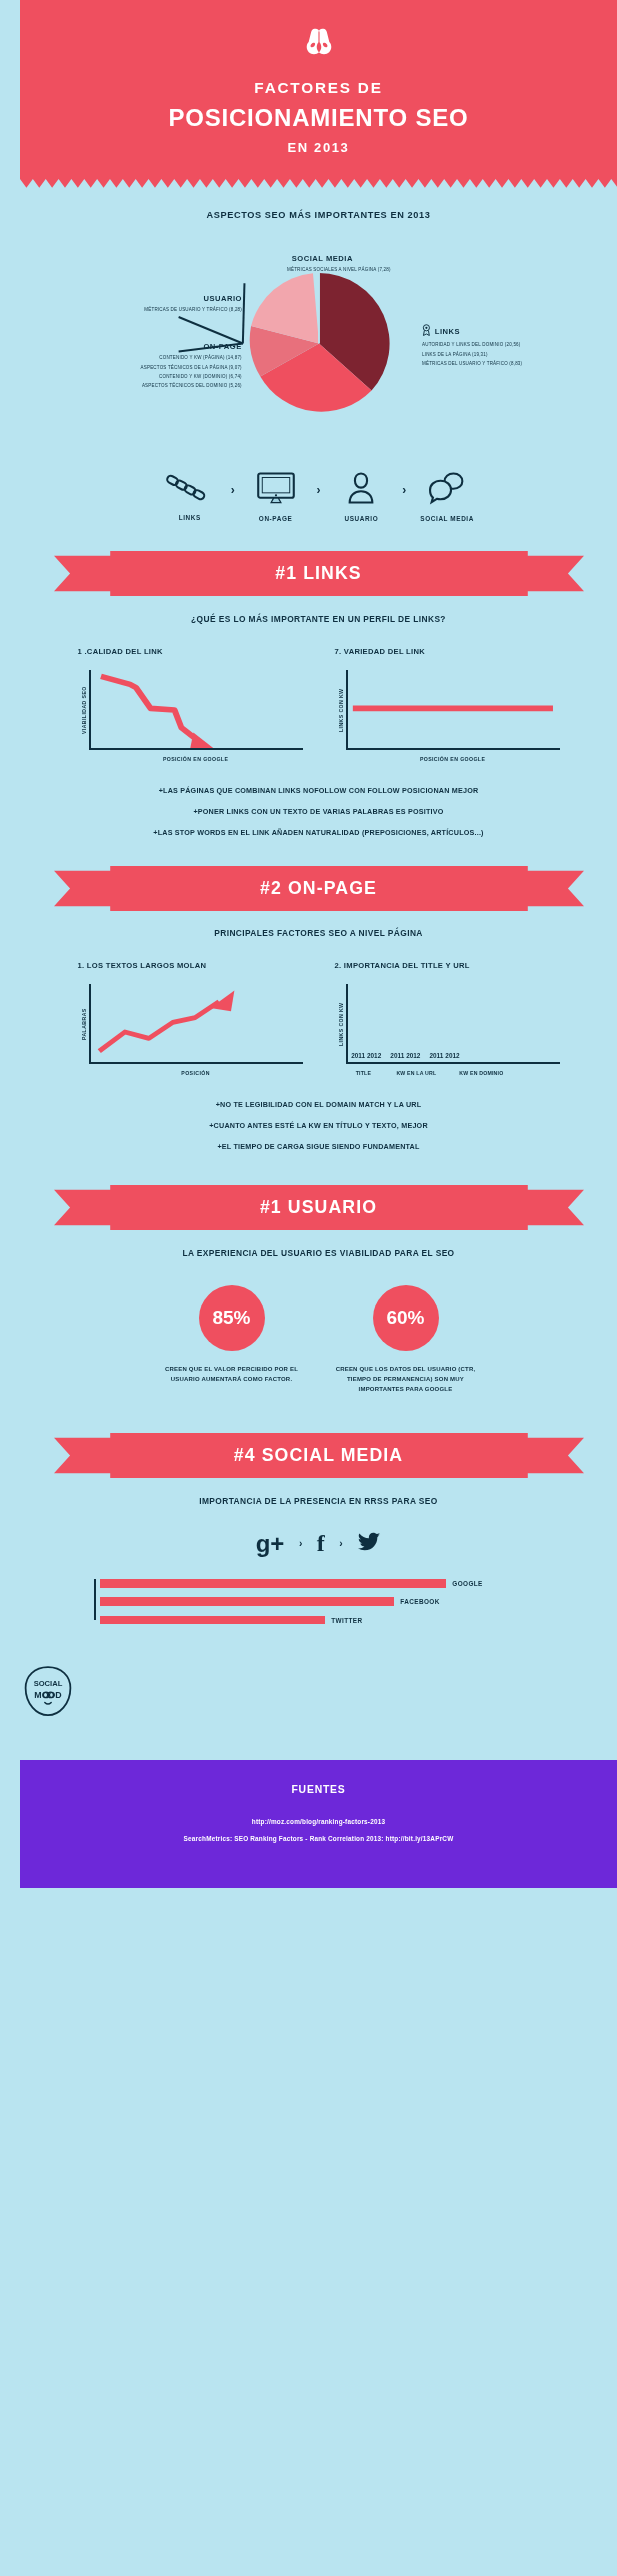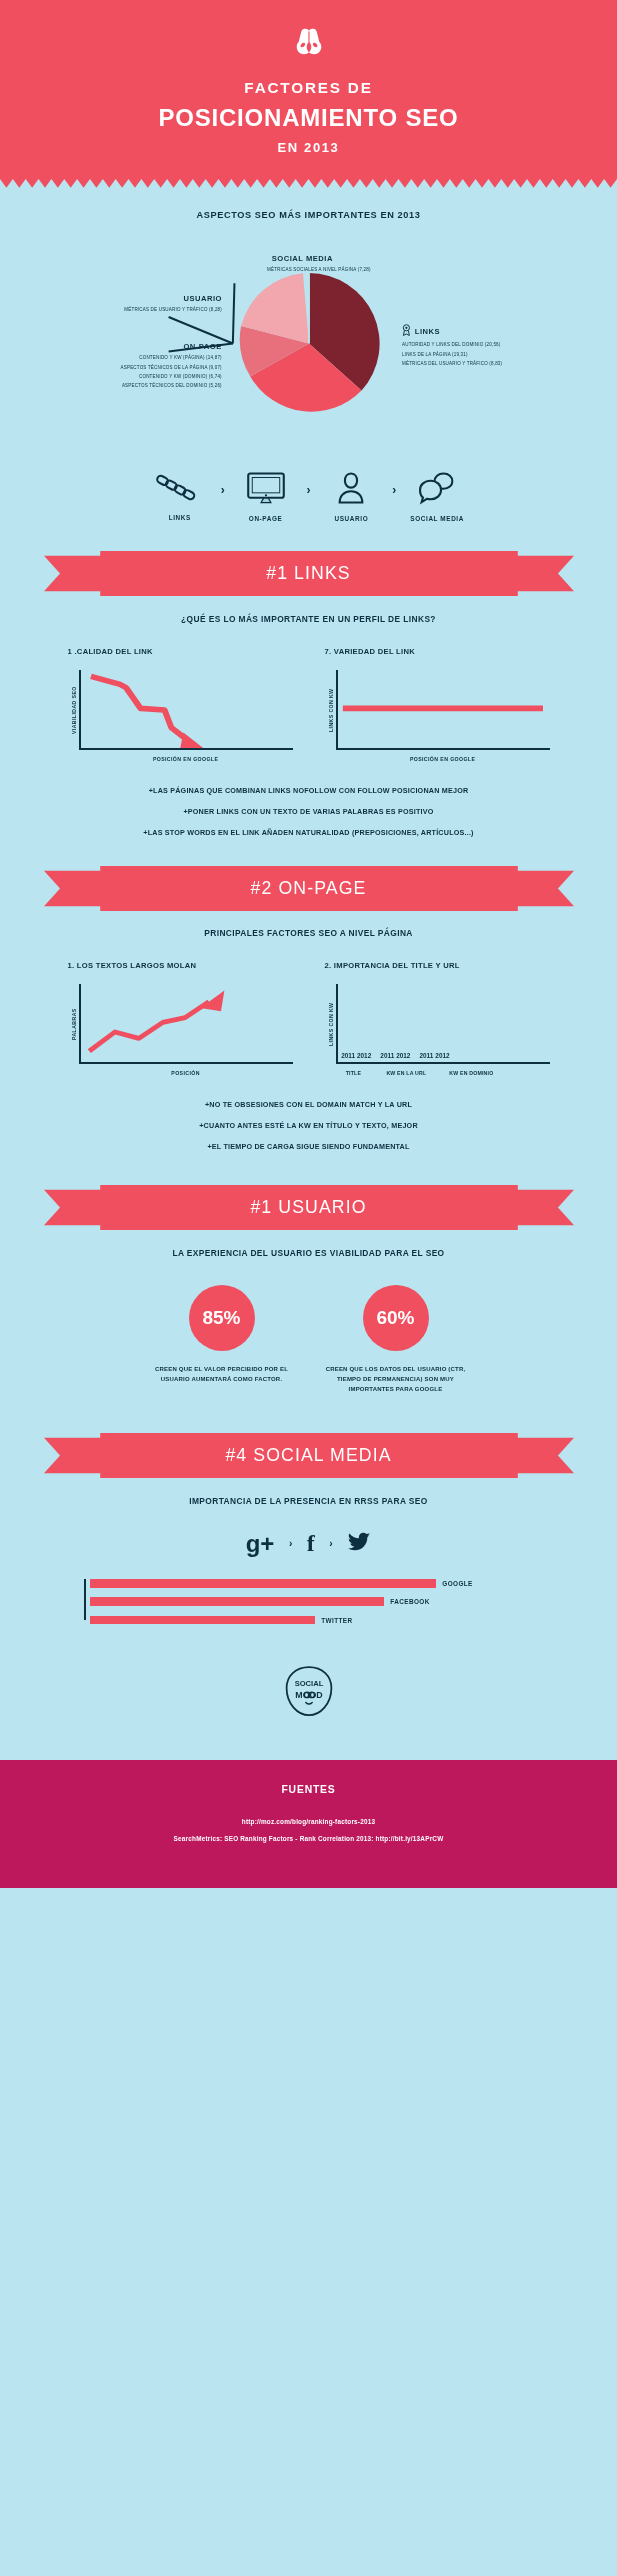--- a/index.html
+++ b/index.html
@@ -3,21 +3,21 @@
 <meta charset="utf-8">
 <style>
   * { margin:0; padding:0; box-sizing:border-box; }
   html,body { width:617px; }
   body {
     font-family:"Liberation Sans", sans-serif;
     background:#b9e4f0;
     width:617px;
     overflow-x:hidden;
   }
-  .page { width:617px; position:relative; }
+  .page { width:617px; position:relative;padding-left:20px; }
 
   
   .header {
     background:#ef4f5f;
     padding:27px 0 24px;
     text-align:center;
     position:relative;
   }
   .binoc { display:block; margin:0 auto 13px; }
   .h-line1 {
@@ -70,21 +70,21 @@
 
   
   .ribbon-wrap { margin:29px 0 0; position:relative; height:45px; }
   .ribbon {
     position:absolute; left:50%; transform:translateX(-50%);
     width:530px; height:45px;
   }
   .ribbon-text {
     position:absolute; left:0; right:0; top:0; height:45px;
     display:flex; align-items:center; justify-content:center;
-    color:#fff; font-weight:normal; font-size:17.7px; letter-spacing:1.1px;
+    color:#fff; font-weight:bold; font-size:17.7px; letter-spacing:1.1px;
   }
 
   .q-title {
     text-align:center; color:#0e2f40; font-weight:bold;
     font-size:8.4px; letter-spacing:0.4px; margin-top:17.7px;
   }
 
   
   .chart-pair { display:flex; justify-content:center; gap:32px; margin-top:22.5px; }
   .chart-box { width:225px; }
@@ -160,25 +160,25 @@
     width:2.4px; background:#0e2f40;
   }
   .hbar-row { display:flex; align-items:center; margin-bottom:9.6px; }
   .hbar { height:8.8px; background:#ef4f5f; }
   .hbar-lab {
     margin-left:6.4px; font-size:6.4px; font-weight:bold;
     color:#0e2f40; letter-spacing:0.4px;
   }
 
   
-  .logo-wrap { text-align:center; margin-top:40px; padding-bottom:37px; }
+  .logo-wrap { margin-top:40px; padding-bottom:37px; }
 
   
   .footer {
-    background:#be185d; text-align:center; padding:24px 0 35px;
+    background:#6d28d9; text-align:center; padding:24px 0 35px;
   }
   .footer .ft {
     color:#fff; font-weight:bold; font-size:10.4px;
     letter-spacing:0.8px; margin-bottom:22.5px;
   }
   .footer .fs {
     color:#fff; font-size:6.4px; font-weight:bold;
     letter-spacing:0.2px; margin-bottom:10.4px;
   }
 </style>
@@ -422,21 +422,21 @@
       </div>
       <div class="bxlabs">
         <span style="width:45px">TITLE</span>
         <span style="width:61px">KW EN LA URL</span>
         <span style="width:69px">KW EN DOMINIO</span>
       </div>
     </div>
   </div>
 
   <div class="bullets">
-    <div>+NO TE OBSESIONES CON EL DOMAIN MATCH Y LA URL</div>
+    <div>+NO TE LEGIBILIDAD CON EL DOMAIN MATCH Y LA URL</div>
     <div>+CUANTO ANTES ESTÉ LA KW EN TÍTULO Y TEXTO, MEJOR</div>
     <div>+EL TIEMPO DE CARGA SIGUE SIENDO FUNDAMENTAL</div>
   </div>
 
   <div class="ribbon-wrap" style="margin-top:34px">
     <svg class="ribbon" viewBox="0 0 660 56" preserveAspectRatio="none">
       <path fill="#ef4f5f" d="M0,6 L70,6 L70,0 L590,0 L590,6 L660,6 L640,28 L660,50 L590,50 L590,56 L70,56 L70,50 L0,50 L20,28 Z"></path>
     </svg>
     <div class="ribbon-text">#1 USUARIO</div>
   </div>

